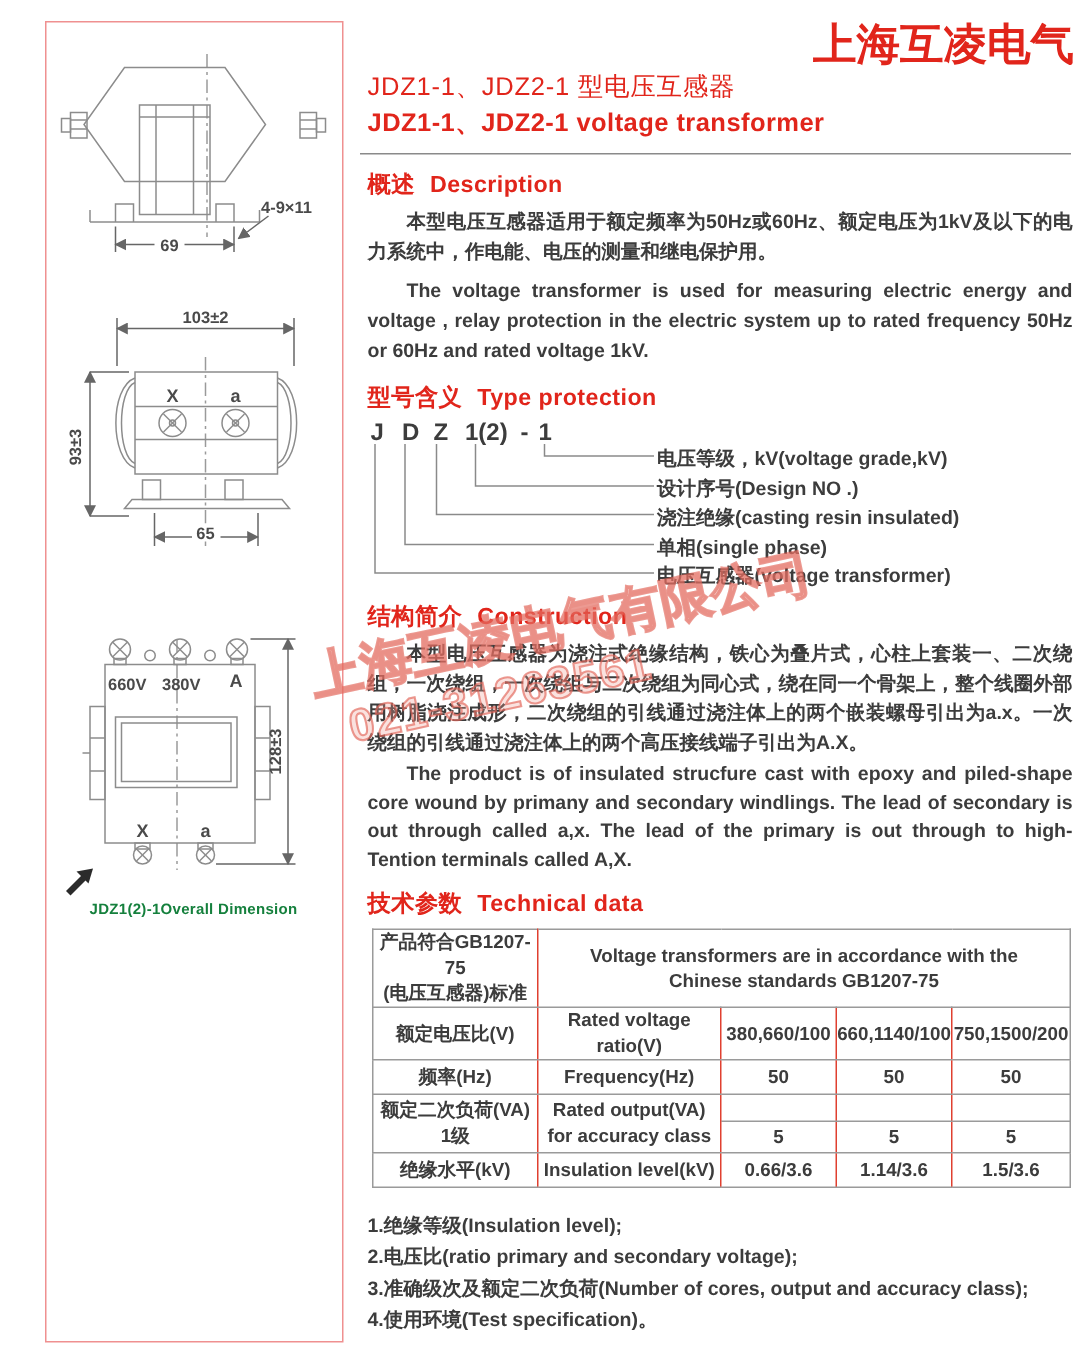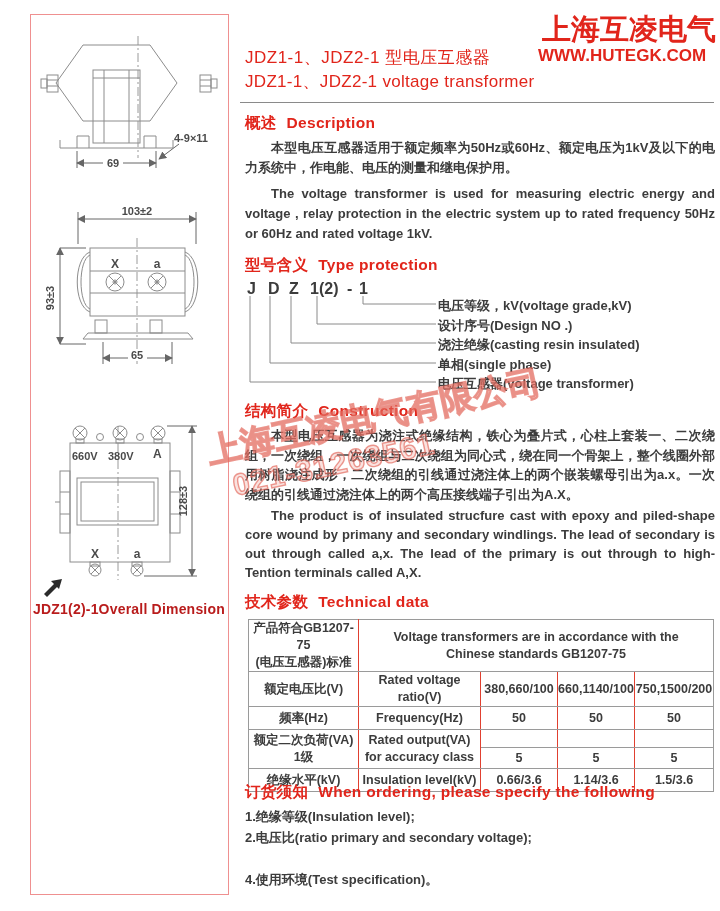--- a/index.html
+++ b/index.html
@@ -11,30 +11,30 @@
     -webkit-font-smoothing:antialiased;
   }
   .page{position:absolute;left:0;top:0;width:720px;height:911px;background:#fff;}
   .abs{position:absolute;}
 
   
   .left-box{position:absolute;left:30px;top:14px;width:197px;height:879px;
             border:1px solid #ef9090;background:#fff;}
   .diagram{position:absolute;}
   .diag-caption{position:absolute;left:31px;top:601px;width:196px;text-align:center;
-                font-size:14px;font-weight:bold;color:#b91c1c;letter-spacing:0.2px;}
+                font-size:10px;font-weight:bold;color:#15803d;letter-spacing:0.2px;}
 
   
   .logo-company{position:absolute;left:542px;top:10px;font-size:29px;font-weight:bold;
                 color:#e1251b;letter-spacing:0px;white-space:nowrap;}
   .logo-site{position:absolute;left:538px;top:46px;font-size:17px;font-weight:bold;
              color:#e1251b;white-space:nowrap;}
   .title-cn{position:absolute;left:245px;top:46px;font-size:17px;font-weight:normal;
             color:#e1251b;letter-spacing:0.5px;white-space:nowrap;}
-  .title-en{position:absolute;left:245px;top:70px;font-size:17px;font-weight:normal;
+  .title-en{position:absolute;left:245px;top:70px;font-size:17px;font-weight:bold;
             color:#e1251b;letter-spacing:0.3px;white-space:nowrap;}
   .divider{position:absolute;left:240px;top:102px;width:474px;border-top:1.5px solid #8a8a8a;}
 
   
   .sec-h{position:absolute;left:245px;font-size:15.5px;font-weight:bold;color:#e1251b;
          white-space:nowrap;letter-spacing:0.3px;}
   .sec-h .en{margin-left:10px;}
 
   
   .para{position:absolute;left:245px;width:470px;font-size:13px;font-weight:bold;
@@ -225,21 +225,20 @@
 
     <g fill="#2b2b2b" stroke="none">
       <polygon points="31,161 20,163 28,171"></polygon>
       <polygon points="24,165 27,168 16,179 13,176"></polygon>
     </g>
   </svg>
 
   <div class="diag-caption">JDZ1(2)-1Overall Dimension</div>
 
   <div class="logo-company">上海互凌电气</div>
-  <div class="logo-site">WWW.HUTEGK.COM</div>
   <div class="title-cn">JDZ1-1、JDZ2-1 型电压互感器</div>
   <div class="title-en">JDZ1-1、JDZ2-1 voltage transformer</div>
   <div class="divider"></div>
 
   <div class="sec-h" style="top:113px;">
     <span>概述</span><span class="en">Description</span>
   </div>
   <div class="para p-desc-cn">本型电压互感器适用于额定频率为50Hz或60Hz、额定电压为1kV及以下的电力系统中，作电能、电压的测量和继电保护用。</div>
   <div class="para p-desc-en">The voltage transformer is used for measuring electric energy and voltage , relay protection in the electric system up to rated frequency 50Hz or 60Hz and rated voltage 1kV.</div>
 
@@ -331,25 +330,23 @@
     <tr style="height:23px;">
       <td class="gl">绝缘水平(kV)</td>
       <td>Insulation level(kV)</td>
       <td>0.66/3.6</td>
       <td>1.14/3.6</td>
       <td class="gr">1.5/3.6</td>
     </tr>
   </tbody>
     </table>
 
-  <div class="sec-h" style="top:782px;">
-    <span>订货须知</span><span class="en">When ordering, please specify the following</span>
-  </div>
   <div class="order-item" style="top:808px;">1.绝缘等级(Insulation level);</div>
   <div class="order-item" style="top:829px;">2.电压比(ratio primary and secondary voltage);</div>
+  <div class="order-item" style="top:850px;">3.准确级次及额定二次负荷(Number of cores, output and accuracy class);</div>
   <div class="order-item" style="top:871px;">4.使用环境(Test specification)。</div>
 
   <div class="wm">
     <div class="wm-l1">上海互凌电气有限公司</div>
     <div class="wm-l2">021-31263561</div>
   </div>
 
 </div>
 
 </body></html>

